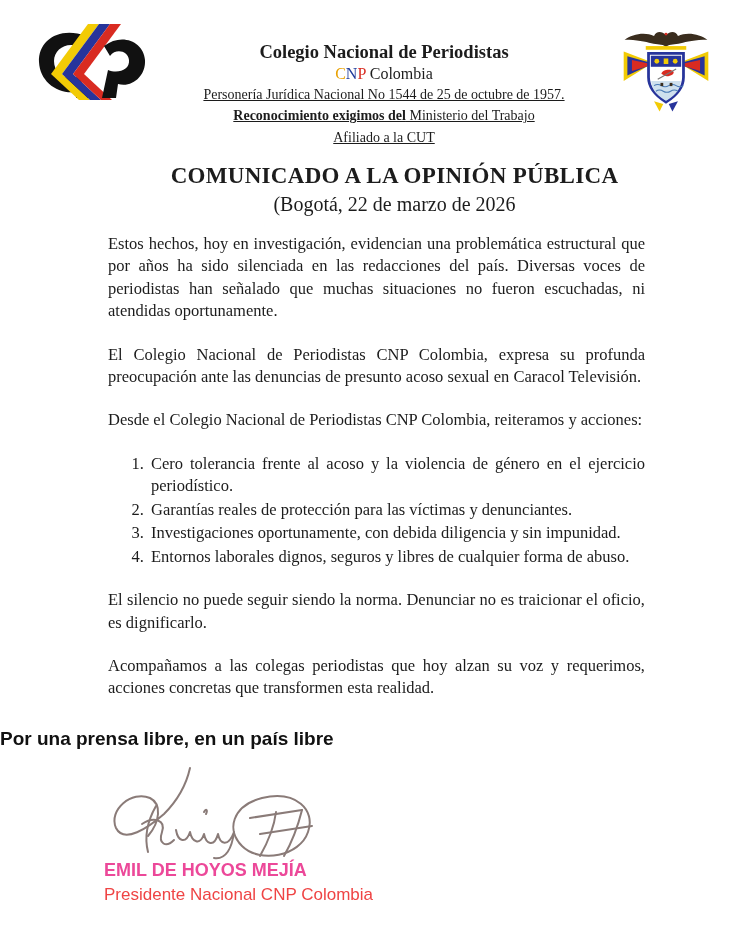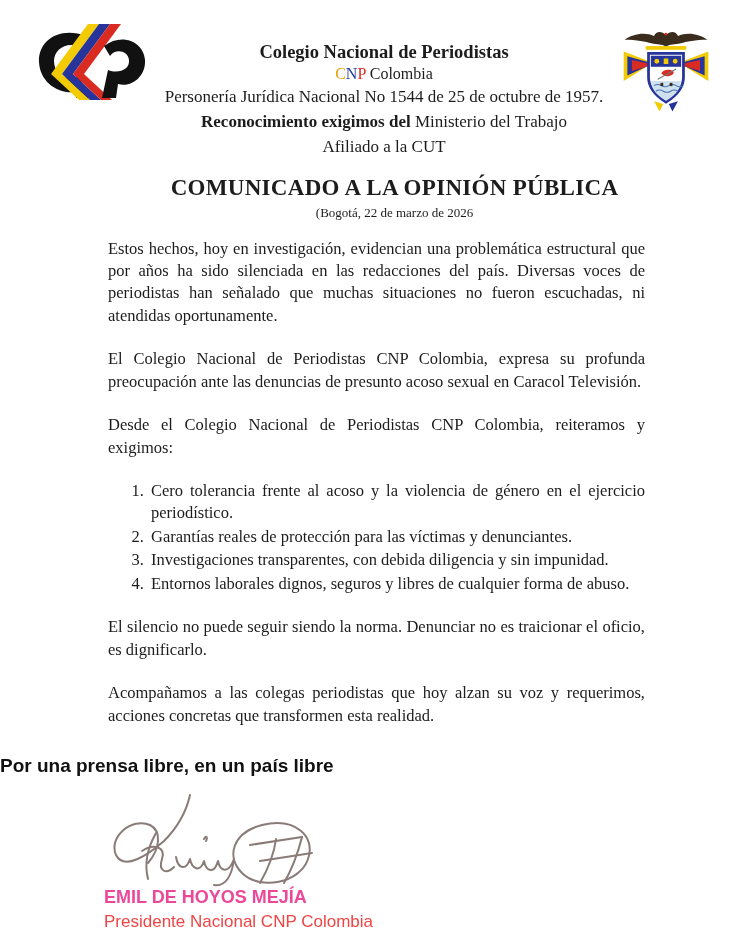--- a/index.html
+++ b/index.html
@@ -15,27 +15,27 @@
   }
   
   .header{display:flex;align-items:flex-start;padding:24px 38px 0 36px;}
   .logo-left{width:112px;height:82px;flex:0 0 auto;}
   .header-center{flex:1 1 auto;text-align:center;padding-top:18px;}
   .org-name{font-size:18.5px;font-weight:bold;line-height:1.15;}
   .org-abbr{font-size:16px;font-weight:normal;margin-top:2px;}
   .org-abbr .c-c{color:var(--abbr-c);}
   .org-abbr .c-n{color:var(--abbr-n);}
   .org-abbr .c-p{color:var(--abbr-p);}
-  .header-small{font-size:17px;line-height:1.3;margin-top:3px;}
+  .header-small{font-size:14px;line-height:1.3;margin-top:3px;text-decoration:underline;}
   .header-small .semi{font-weight:bold;}
   .crest{width:92px;height:88px;flex:0 0 auto;margin-top:2px;}
   
   .title-block{text-align:center;margin-top:16px;padding-left:39px;}
   .doc-title{font-size:23px;font-weight:bold;letter-spacing:.3px;}
-  .dateline{font-size:13px;margin-top:4px;}
+  .dateline{font-size:20px;margin-top:4px;}
   
   .body{margin:17px 105px 0 108px;font-size:16.5px;line-height:1.36;
         text-align:justify;text-justify:inter-word;}
   .body p{margin:0 0 21px 0;}
   .body ol{margin:0 0 21px 0;padding-left:40px;}
   .body ol li{margin:0 0 1px 0;padding-left:3px;}
   
   .slogan{text-align:left;font-family:"Liberation Sans", sans-serif;
           font-weight:bold;font-size:19px;margin-top:28px;color:#111;}
   .signature-block{margin:14px 0 0 104px;}
@@ -123,26 +123,26 @@
   </div>
 
   <div class="title-block">
     <div class="doc-title">COMUNICADO A LA OPINIÓN PÚBLICA</div>
     <div class="dateline">(Bogotá, 22 de marzo de 2026</div>
   </div>
 
   <div class="body">
     <p>Estos hechos, hoy en investigación, evidencian una problemática estructural que por años ha sido silenciada en las redacciones del país. Diversas voces de periodistas han señalado que muchas situaciones no fueron escuchadas, ni atendidas oportunamente.</p>
     <p>El Colegio Nacional de Periodistas CNP Colombia, expresa su profunda preocupación ante las denuncias de presunto acoso sexual en Caracol Televisión.</p>
-    <p>Desde el Colegio Nacional de Periodistas CNP Colombia, reiteramos y exigimos:</p>
+    <p>Desde el Colegio Nacional de Periodistas CNP Colombia, reiteramos y acciones:</p>
 
     <ol>
       <li>Cero tolerancia frente al acoso y la violencia de género en el ejercicio periodístico.</li>
       <li>Garantías reales de protección para las víctimas y denunciantes.</li>
-      <li>Investigaciones transparentes, con debida diligencia y sin impunidad.</li>
+      <li>Investigaciones oportunamente, con debida diligencia y sin impunidad.</li>
       <li>Entornos laborales dignos, seguros y libres de cualquier forma de abuso.</li>
     </ol>
 
     <p>El silencio no puede seguir siendo la norma. Denunciar no es traicionar el oficio, es dignificarlo.</p>
     <p>Acompañamos a las colegas periodistas que hoy alzan su voz y requerimos, acciones concretas que transformen esta realidad.</p>
   </div>
 
   <div class="slogan">Por una prensa libre, en un país libre</div>
 
   <div class="signature-block">

